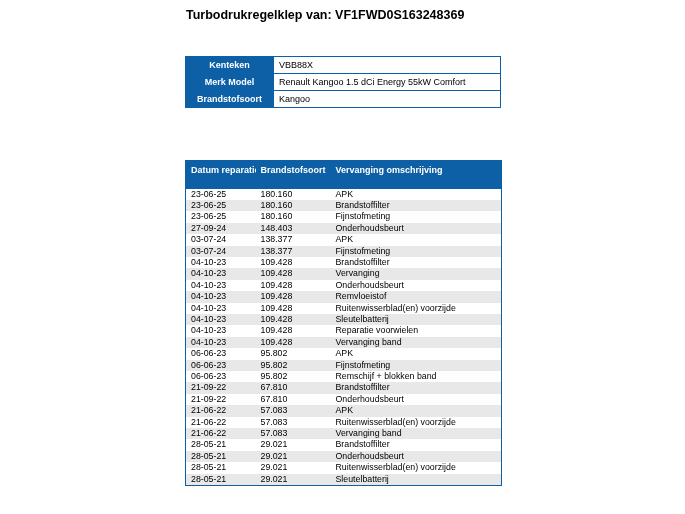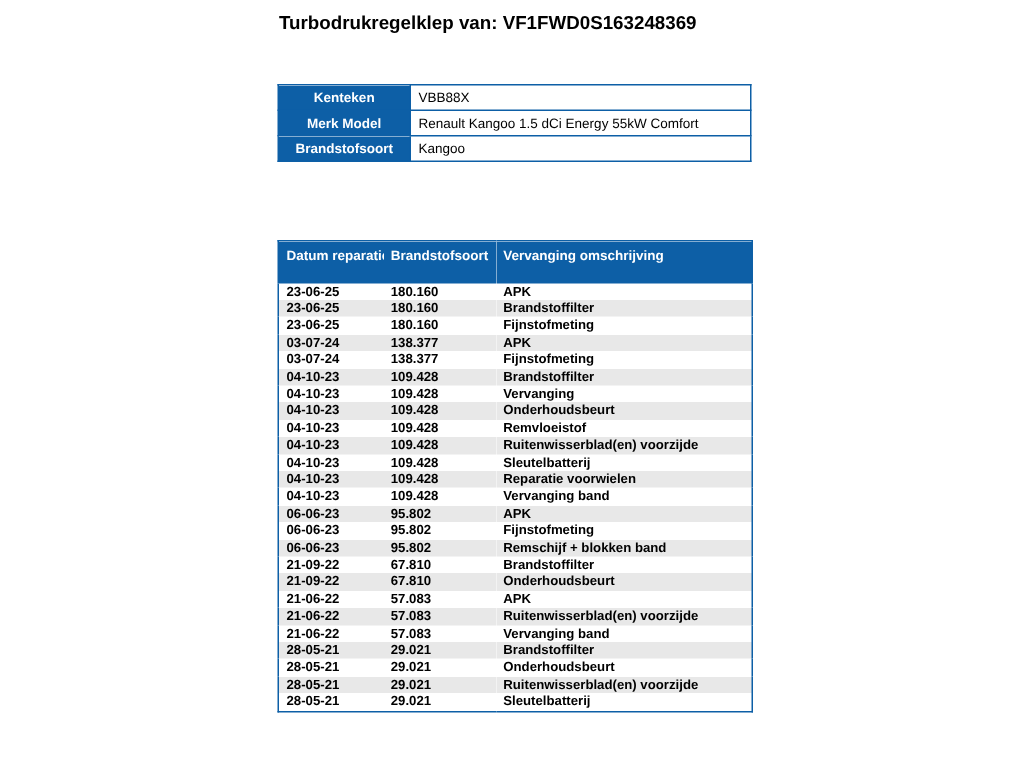--- a/index.html
+++ b/index.html
@@ -69,21 +69,21 @@
   }
   .history-table tbody td {
     font-size: 8.8px;
     padding: 0 5px;
     height: 11.4px;
     line-height: 11.4px;
     vertical-align: middle;
     white-space: nowrap;
     overflow: hidden;
   }
-  .history-table tbody tr { background: #ffffff; font-weight: bold; }
+  .history-table tbody tr { background: #ffffff; }
   .history-table tbody tr:nth-child(even) { background: var(--row-alt); }
   .col-date { width: 70px; }
   .col-km { width: 75px; }
   .col-desc { width: 171px; }
 </style>
 </head>
 <body>
 
 <h1 class="page-title">Turbodrukregelklep van: VF1FWD0S163248369</h1>
 
@@ -129,20 +129,25 @@
           <td>23-06-25</td>
           <td>180.160</td>
           <td>Brandstoffilter</td>
         </tr>
         <tr>
           <td>23-06-25</td>
           <td>180.160</td>
           <td>Fijnstofmeting</td>
         </tr>
         <tr>
+          <td>27-09-24</td>
+          <td>148.403</td>
+          <td>Onderhoudsbeurt</td>
+        </tr>
+        <tr>
           <td>03-07-24</td>
           <td>138.377</td>
           <td>APK</td>
         </tr>
         <tr>
           <td>03-07-24</td>
           <td>138.377</td>
           <td>Fijnstofmeting</td>
         </tr>
         <tr>

